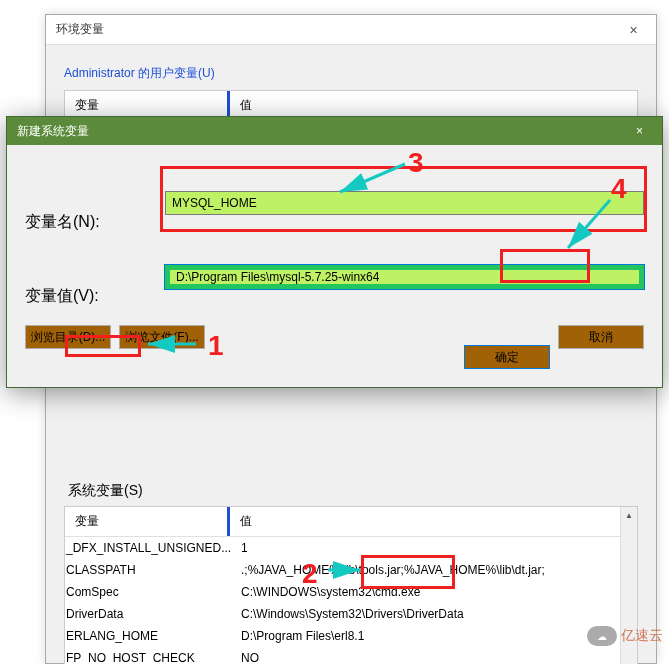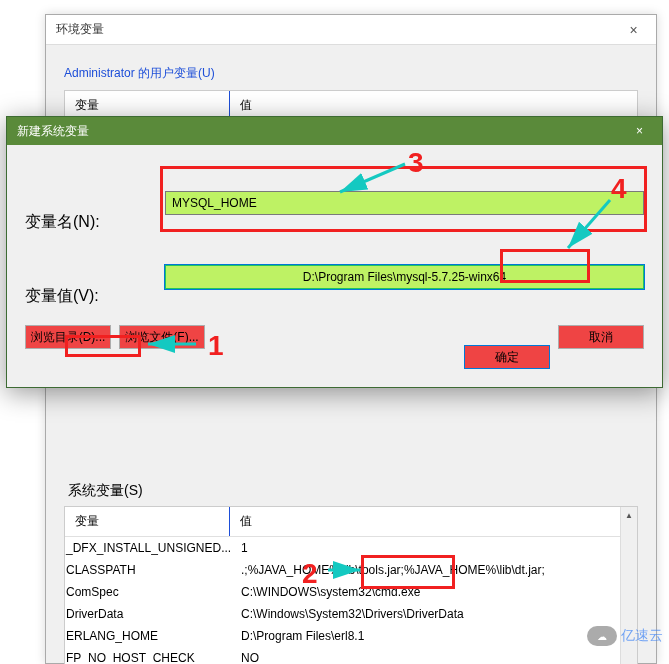--- a/index.html
+++ b/index.html
@@ -49,21 +49,21 @@
       background: #fff;
       height: 160px;
       margin-top: 6px;
     }
     .user-header {
       display: flex;
       border-bottom: 1px solid #e0e0e0;
       font-size: 12px;
     }
     .user-header > div { padding: 6px 10px; }
-    .col-var { width: 165px; border-right: 1px solid #1d4ed8; }
+    .col-var { width: 165px; border-right: 3px solid #1d4ed8; }
     .col-val { flex: 1; }
     
     
     .sys-section { margin-top: 230px; }
     .sys-label {
       font-size: 14px;
       display: inline-block;
       padding: 2px 4px;
     }
     .sys-box {
@@ -100,21 +100,21 @@
       height: 17px;
       display: flex;
       align-items: center;
       justify-content: center;
       font-size: 8px;
       color: #555;
     }
     .btn {
       min-width: 86px;
       height: 24px;
-      background: #ef4444;
+      background: #a16207;
       border: 1px solid #adadad;
       font-size: 12px;
       display: flex;
       align-items: center;
       justify-content: center;
       cursor: pointer;
     }
     
     
     .new-dialog {
@@ -155,21 +155,21 @@
     .form-label { width: 140px; font-size: 16px; margin-top: 39px; }
     .form-input {
       flex: 1;
       height: 24px;
       padding: 0 6px;
       border: 1px solid #7a7a7a;
       font-size: 12px;
       font-family: inherit;
       background: #bef264;
     }
-    .form-input.focused { border: 1px solid #22c55e; outline: 1px solid #0078d7; text-align: center; }
+    .form-input.focused { border: 5px solid #22c55e; outline: 1px solid #0078d7; }
     .new-btn-row {
       display: flex;
       margin-top: 18px;
       gap: 8px;
     }
     .new-btn-row .spacer { flex: 1; }
     .btn.primary { border: 1px solid #0078d7; margin-top: 20px; }
     
     
     .anno-box {
@@ -203,21 +203,21 @@
       gap: 4px;
       opacity: 0.7;
     }
     .wm-logo {
       width: 30px; height: 20px;
       background: #888;
       border-radius: 10px;
       display: flex; align-items: center; justify-content: center;
       color: #fff; font-size: 10px;
     }
-    .wm-text { font-size: 14px; color: #3b82f6; }
+    .wm-text { font-size: 14px; color: #c2410c; }
   </style>
 </head>
 <body>
 
 <div class="env-dialog">
   <div class="env-titlebar">
     <span class="title">环境变量</span>
     <div class="close">×</div>
   </div>
   <div class="env-body">

